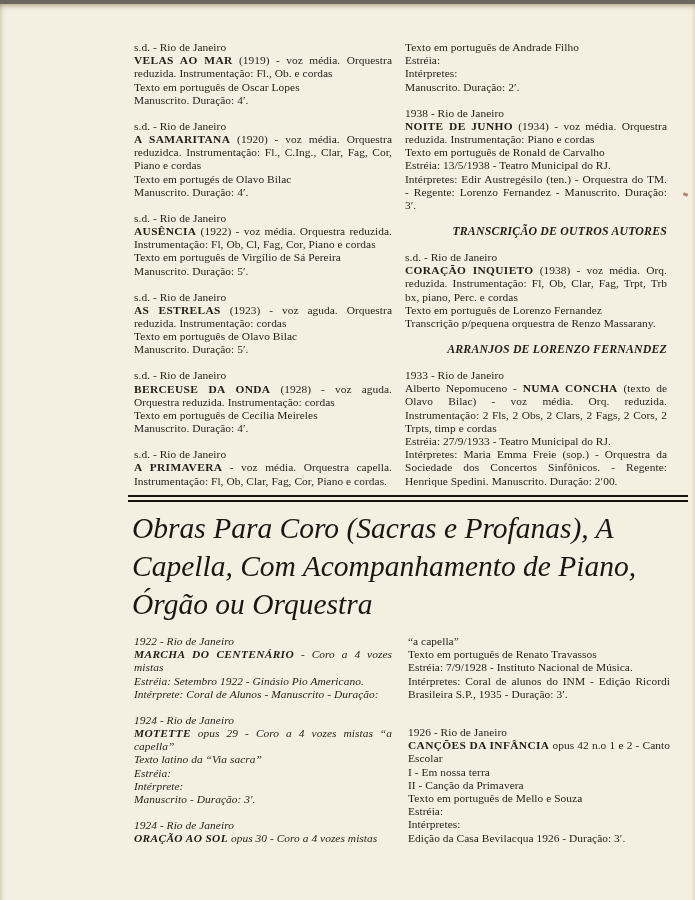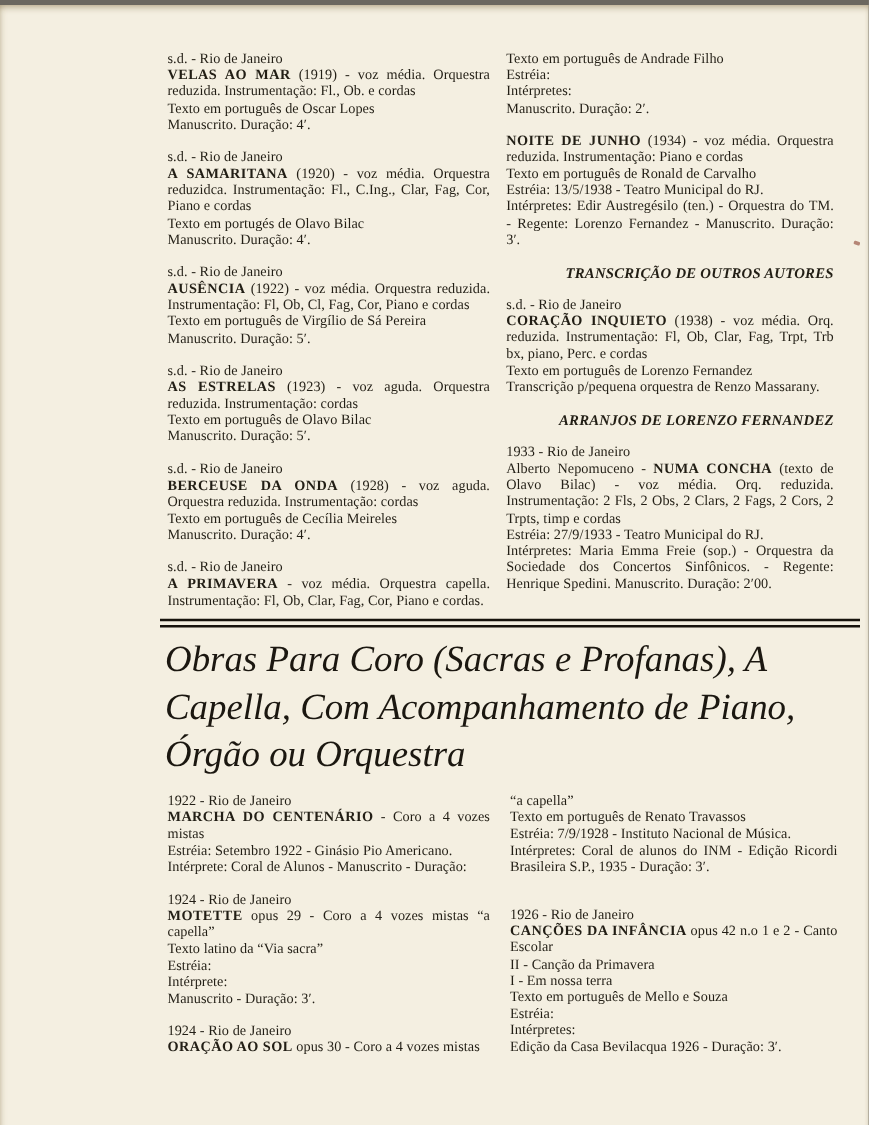--- a/index.html
+++ b/index.html
@@ -19,21 +19,21 @@
                 inset -2px 0 4px -3px rgba(120,98,50,.25);
   }
   .col {
     position:absolute;
     font-size:11.4px;
     line-height:13.2px;
     letter-spacing:.05px;
   }
   .c-tl { left:134px; top:37px;  width:258px; }
   .c-tr { left:405px; top:37px;  width:262px; }
-  .c-bl { left:134px; top:631px; width:258px; }
+  .c-bl { left:134px; top:631px; width:258px;font-style:italic; }
   .c-br { left:408px; top:631px; width:262px; }
   .entry { margin:0 0 12.8px 0; }
   .entry.gap-lg { margin-bottom:25px; }
   .tl, .fl { text-align:justify; }
   .b { font-weight:bold; letter-spacing:.35px; }
   .section-heading {
     font-weight:bold; font-style:italic;
     font-size:11.8px; letter-spacing:.2px;
     margin:0 0 12.8px 0;
     text-align:right;
@@ -110,20 +110,21 @@
   <div class="col c-tr">
 
     <div class="entry">
       <div class="fl">Texto em português de Andrade Filho</div>
       <div class="fl">Estréia:</div>
       <div class="fl">Intérpretes:</div>
       <div class="fl">Manuscrito. Duração: 2′.</div>
     </div>
 
     <div class="entry">
+      <div class="dl">1938 - Rio de Janeiro</div>
       <div class="tl"><span class="b">NOITE DE JUNHO</span><span> (1934) - voz média. Orquestra reduzida. Instrumentação: Piano e cordas</span></div>
       <div class="fl">Texto em português de Ronald de Carvalho</div>
       <div class="fl">Estréia: 13/5/1938 - Teatro Municipal do RJ.</div>
       <div class="fl">Intérpretes: Edir Austregésilo (ten.) - Orquestra do TM. - Regente: Lorenzo Fernandez - Manuscrito. Duração: 3′.</div>
     </div>
 
     <div class="section-heading">TRANSCRIÇÃO DE OUTROS AUTORES</div>
 
     <div class="entry">
       <div class="dl">s.d. - Rio de Janeiro</div>
@@ -181,22 +182,22 @@
     <div class="entry gap-lg">
       <div class="fl">“a capella”</div>
       <div class="fl">Texto em português de Renato Travassos</div>
       <div class="fl">Estréia: 7/9/1928 - Instituto Nacional de Música.</div>
       <div class="fl">Intérpretes: Coral de alunos do INM - Edição Ricordi Brasileira S.P., 1935 - Duração: 3′.</div>
     </div>
 
     <div class="entry">
       <div class="dl">1926 - Rio de Janeiro</div>
       <div class="tl"><span class="b">CANÇÕES DA INFÂNCIA</span><span> opus 42 n.o 1 e 2 - Canto Escolar</span></div>
+      <div class="fl">I - Em nossa terra</div>
       <div class="fl">II - Canção da Primavera</div>
-      <div class="fl">I - Em nossa terra</div>
       <div class="fl">Texto em português de Mello e Souza</div>
       <div class="fl">Estréia:</div>
       <div class="fl">Intérpretes:</div>
       <div class="fl">Edição da Casa Bevilacqua 1926 - Duração: 3′.</div>
     </div>
 
   </div>
 
   <div class="page-number">51</div>
 

